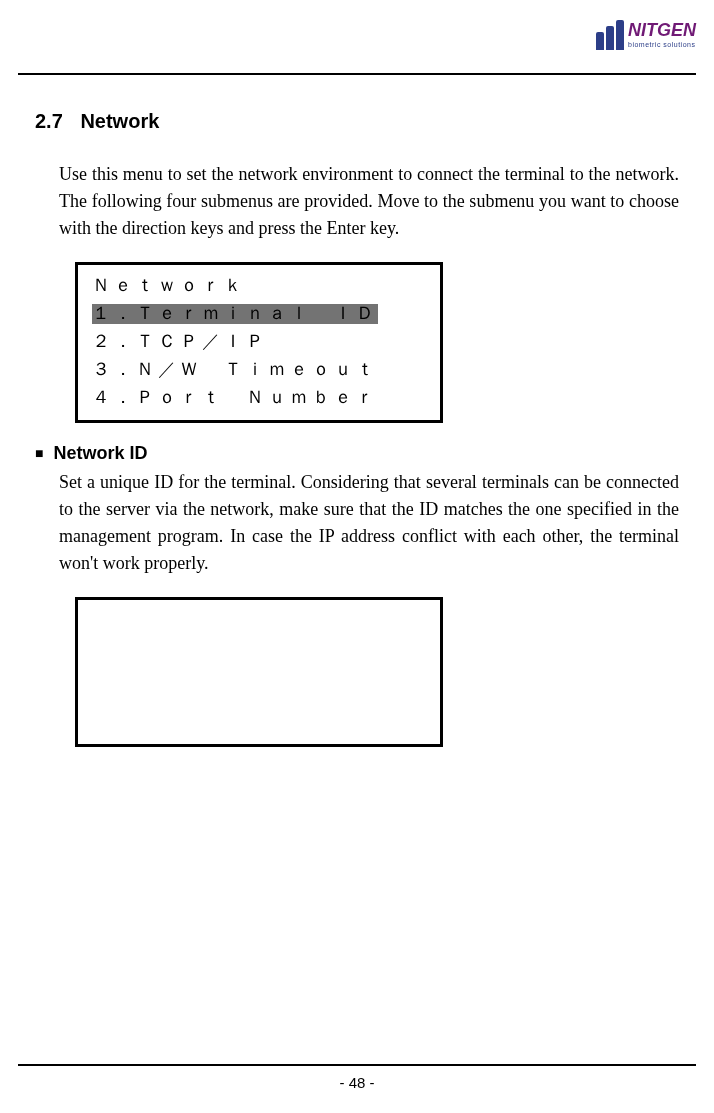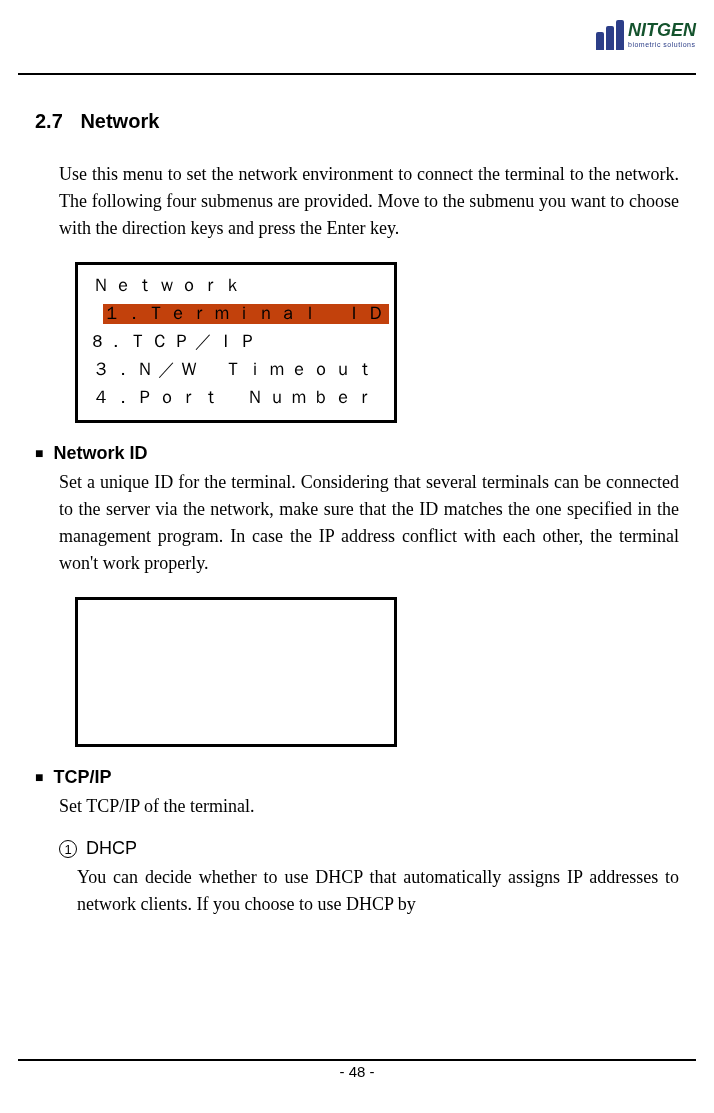--- a/index.html
+++ b/index.html
@@ -45,21 +45,21 @@
     .bar3 { height: 30px; }
     .logo-text {
       display: flex;
       flex-direction: column;
       justify-content: flex-end;
     }
     .logo-main {
       font-style: italic;
       font-weight: bold;
       font-size: 18px;
-      color: #14532d;
+      color: #701a75;
       letter-spacing: 0px;
     }
     .logo-sub {
       font-size: 7px;
       color: #2c3e88;
       letter-spacing: 0.5px;
     }
     .content {
       padding: 35px 35px 0 35px;
     }
@@ -77,35 +77,34 @@
     }
     .paragraph {
       font-size: 18px;
       line-height: 1.5;
       text-align: justify;
       margin-bottom: 20px;
       font-family: Liberation Serif, serif;
     }
     .display-box {
       border: 3px solid #000;
-      width: 322px;
+      width: 368px;
       margin: 0 0 20px 40px;
       padding: 8px 14px;
       font-family: "Courier New", monospace;
       font-size: 18px;
       line-height: 1.55;
       letter-spacing: 4px;
     }
     .display-box .row {
       white-space: pre;
     }
     .highlight {
-      background: #c2410c;
+      background: #737373;
       display: inline;
-      margin-left: 11px;
     }
     .sub-title {
       font-size: 18px;
       font-weight: bold;
       margin-bottom: 5px;
       margin-left: 0px;
     }
     .sq {
       font-size: 14px;
       vertical-align: 1px;
@@ -133,26 +132,26 @@
       margin-bottom: 5px;
     }
     .dhcp-body {
       margin-left: 18px;
     }
     .display-box-2 {
       height: 150px;
     }
     .footer {
       position: absolute;
-      bottom: 33px;
+      bottom: 22px;
       left: 18px;
       right: 18px;
       border-top: 2px solid #000;
       text-align: center;
-      padding-top: 2px;
+      padding-top: 8px;
       font-size: 15px;
     }
   </style>
 </head>
 <body>
 
 <div class="header">
   <div class="logo">
     <div class="logo-bars">
       <span class="bar1"></span>
@@ -173,51 +172,34 @@
     <span>Network</span>
   </div>
 
   <div class="body-indent">
     <p class="paragraph">Use this menu to set the network environment to connect the terminal to the network. The following four submenus are provided. Move to the submenu you want to choose with the direction keys and press the Enter key.</p>
   </div>
 
   <div class="display-box">
     <div class="row">Ｎｅｔｗｏｒｋ</div>
     <div class="row"><span class="highlight">１．Ｔｅｒｍｉｎａｌ　ＩＤ</span></div>
-    <div class="row">8．ＴＣＰ／ＩＰ</div>
+    <div class="row">２．ＴＣＰ／ＩＰ</div>
     <div class="row">３．Ｎ／Ｗ　Ｔｉｍｅｏｕｔ</div>
     <div class="row">４．Ｐｏｒｔ　Ｎｕｍｂｅｒ</div>
   </div>
 
   <div class="sub-title">
     <span class="sq">■</span>
     <span>Network ID</span>
   </div>
   <div class="body-indent">
     <p class="paragraph">Set a unique ID for the terminal. Considering that several terminals can be connected to the server via the network, make sure that the ID matches the one specified in the management program. In case the IP address conflict with each other, the terminal won't work properly.</p>
   </div>
 
   <div class="display-box display-box-2">
   </div>
 
-  <div class="sub-title">
-    <span class="sq">■</span>
-    <span>TCP/IP</span>
-  </div>
-  <div class="body-indent">
-    <p class="paragraph" style="margin-bottom:18px;">Set TCP/IP of the terminal.</p>
-
-    <div class="dhcp-block" style="margin-left:0;">
-      <div class="dhcp-title">
-        <span class="circled">1</span>
-        <span>DHCP</span>
-      </div>
-      <div class="dhcp-body">
-        <p class="paragraph" style="margin-bottom:0;">You can decide whether to use DHCP that automatically assigns IP addresses to network clients. If you choose to use DHCP by</p>
-      </div>
-    </div>
-  </div>
 
 </div>
 
 <div class="footer">
   <span>- 48 -</span>
 </div>
 
 </body></html>

